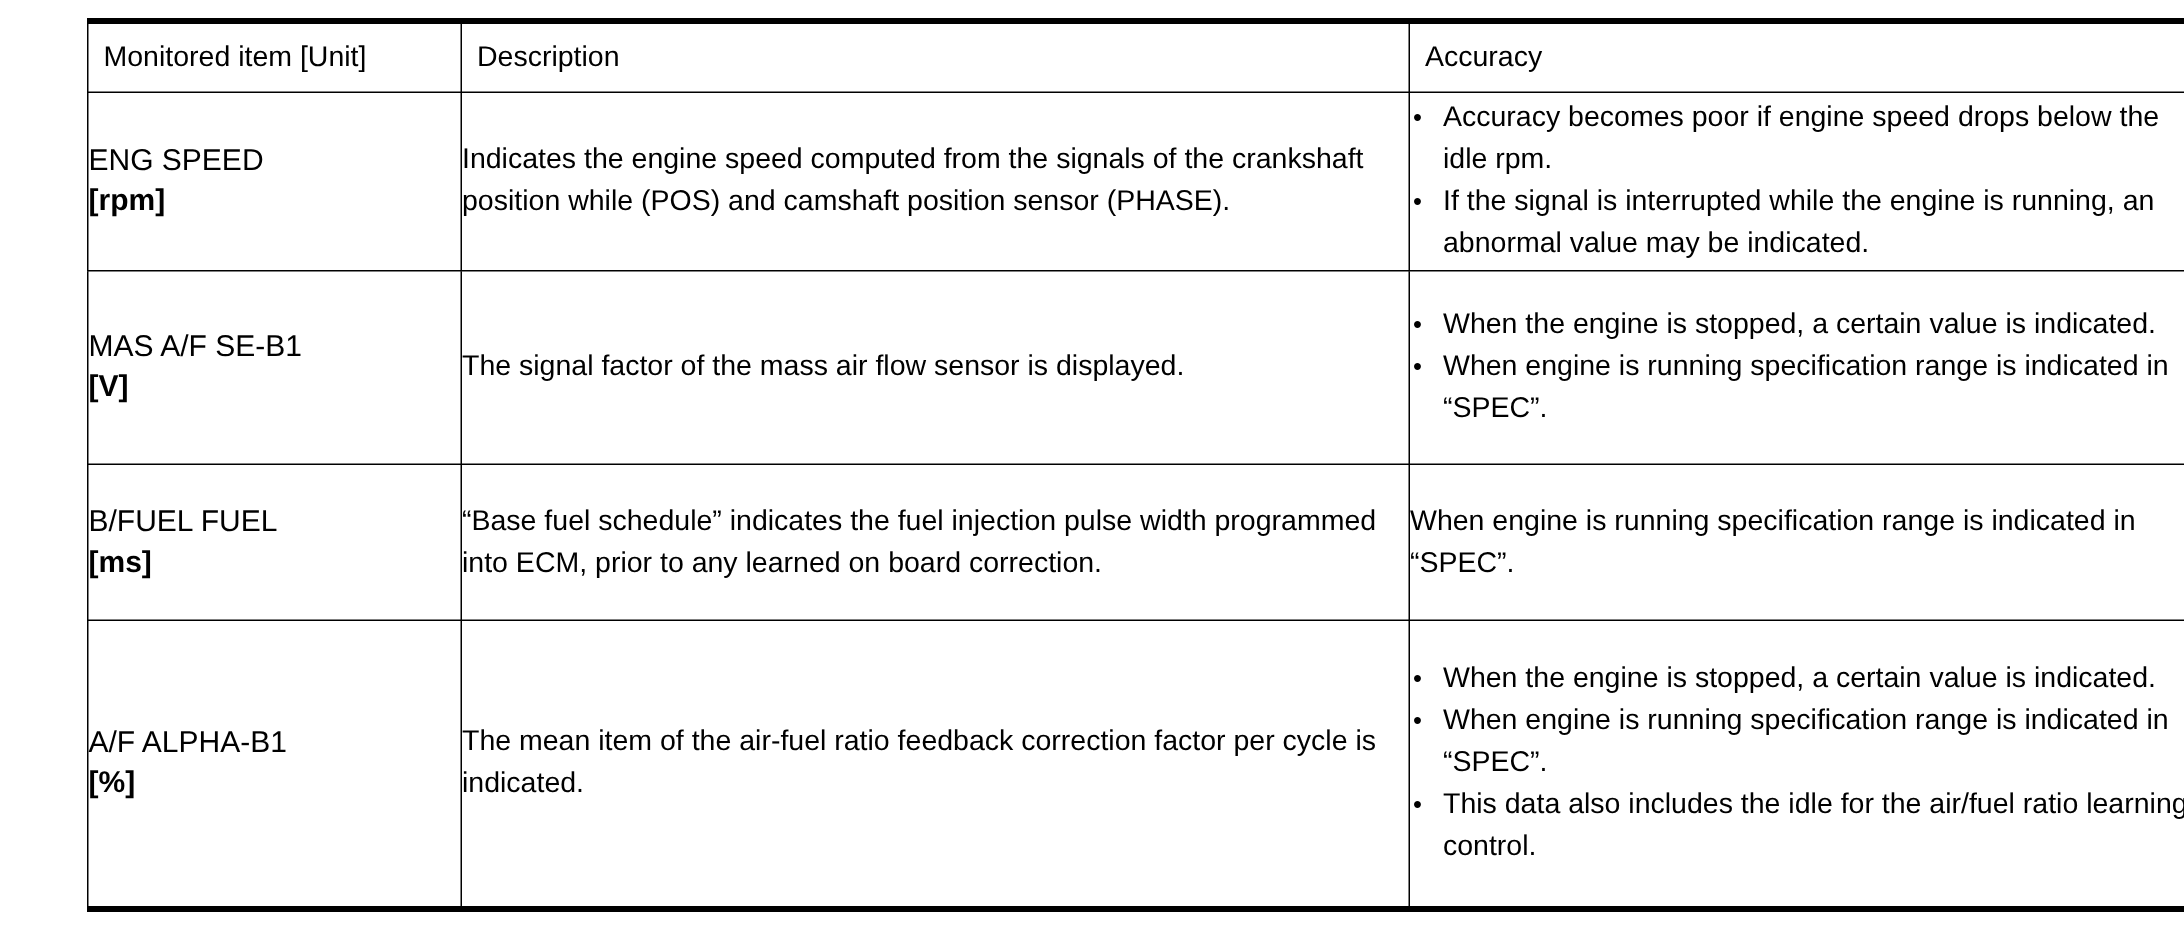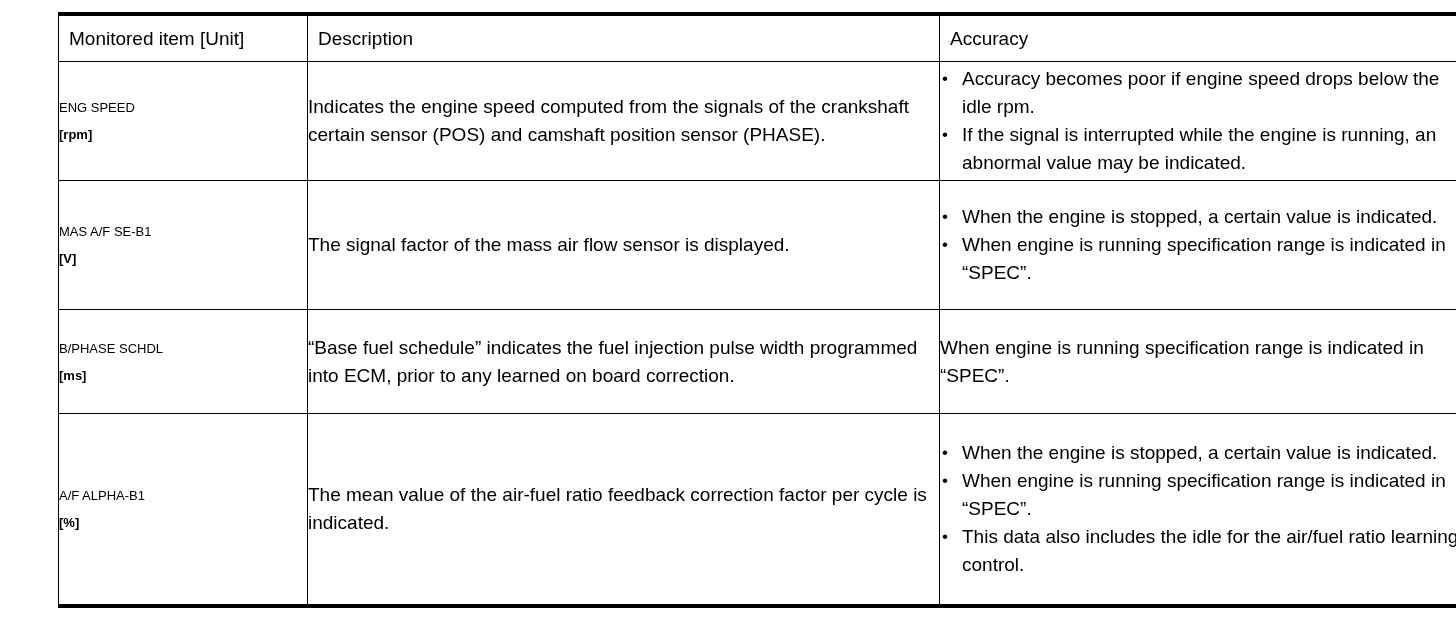--- a/index.html
+++ b/index.html
@@ -78,21 +78,21 @@
     text-align: center;
   }
   thead th .th-inner {
     display: block;
     padding: 0 10px;
   }
 
   
   td.item-cell {
     padding: 14px 0 14px 16px;
-    font-size: 13px;
+    font-size: 20px;
     line-height: 27px;
     white-space: nowrap;
   }
   td.item-cell .unit { display: block; font-weight: bold; }
 
   td.desc-cell {
     padding: 14px 22px 14px 16px;
     font-size: 19px;
     line-height: 28px;
     text-align: left;
@@ -161,21 +161,21 @@
       </thead>
 
       <tbody>
 
         <tr class="row-eng">
           <td class="item-cell">
             <span>ENG SPEED</span>
             <span class="unit">[rpm]</span>
           </td>
           <td class="desc-cell">
-            <p class="plain">Indicates the engine speed computed from the signals of the crankshaft certain sensor (POS) and camshaft position sensor (PHASE).</p>
+            <p class="plain">Indicates the engine speed computed from the signals of the crankshaft position while (POS) and camshaft position sensor (PHASE).</p>
           </td>
           <td class="remark-cell">
             <ul class="bullets">
               <li>Accuracy becomes poor if engine speed drops below the idle rpm.</li>
               <li>If the signal is interrupted while the engine is running, an abnormal value may be indicated.</li>
             </ul>
           </td>
         </tr>
 
         <tr class="row-mas">
@@ -189,38 +189,38 @@
           <td class="remark-cell">
             <ul class="bullets">
               <li>When the engine is stopped, a certain value is indicated.</li>
               <li>When engine is running specification range is indicated in “SPEC”.</li>
             </ul>
           </td>
         </tr>
 
         <tr class="row-bfuel">
           <td class="item-cell">
-            <span>B/PHASE SCHDL</span>
+            <span>B/FUEL FUEL</span>
             <span class="unit">[ms]</span>
           </td>
           <td class="desc-cell">
             <p class="plain">“Base fuel schedule” indicates the fuel injection pulse width programmed into ECM, prior to any learned on board correction.</p>
           </td>
           <td class="remark-cell">
             <p class="plain">When engine is running specification range is indicated in “SPEC”.</p>
           </td>
         </tr>
 
         <tr class="row-afalpha">
           <td class="item-cell">
             <span>A/F ALPHA-B1</span>
             <span class="unit">[%]</span>
           </td>
           <td class="desc-cell">
-            <p class="plain">The mean value of the air-fuel ratio feedback correction factor per cycle is indicated.</p>
+            <p class="plain">The mean item of the air-fuel ratio feedback correction factor per cycle is indicated.</p>
           </td>
           <td class="remark-cell">
             <ul class="bullets">
               <li>When the engine is stopped, a certain value is indicated.</li>
               <li>When engine is running specification range is indicated in “SPEC”.</li>
               <li>This data also includes the idle for the air/fuel ratio learning control.</li>
             </ul>
           </td>
         </tr>
 

